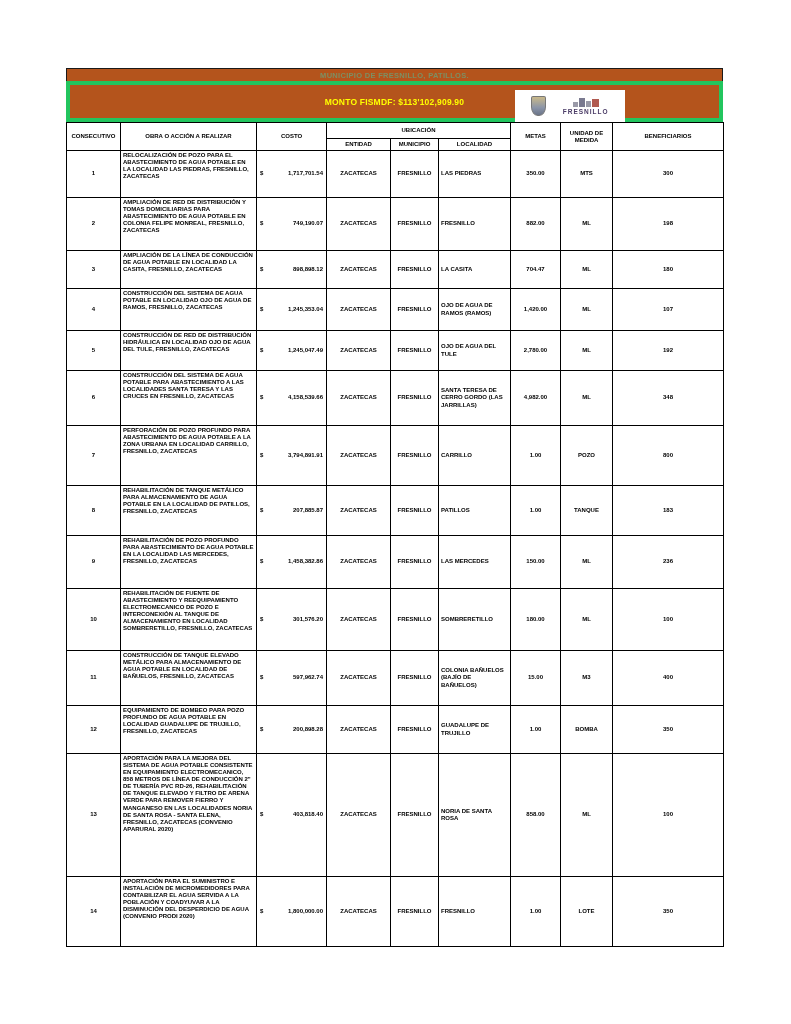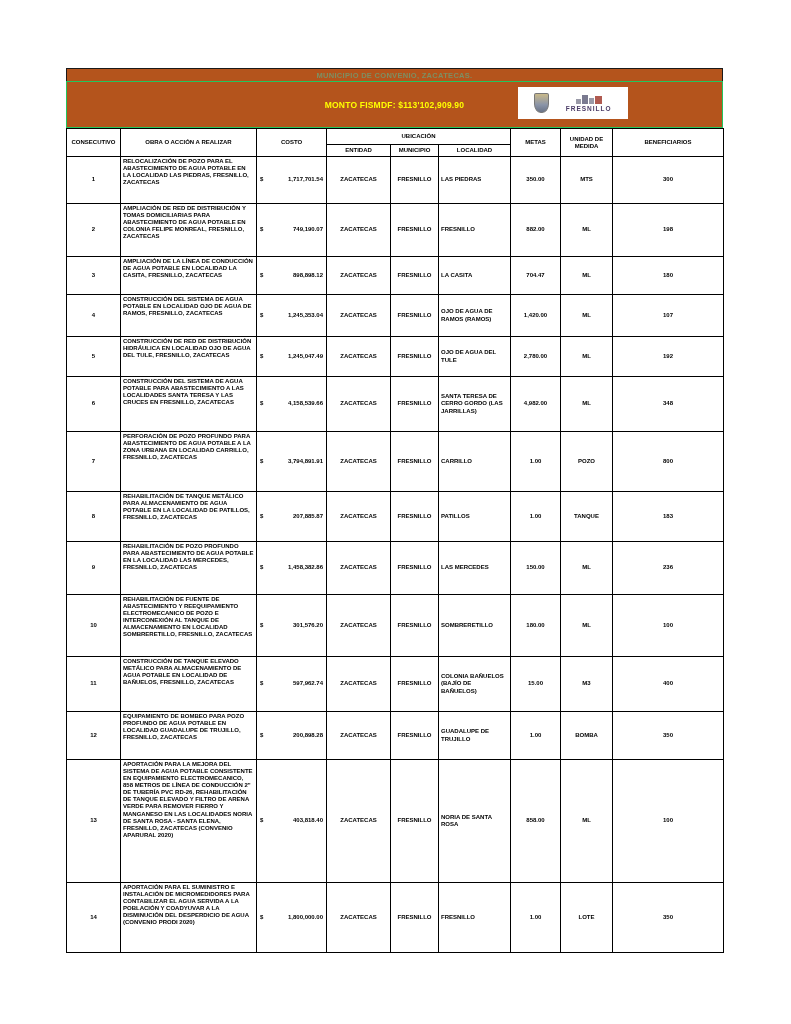--- a/index.html
+++ b/index.html
@@ -25,23 +25,23 @@
     text-align: center;
     font-size: 7.5px;
     font-weight: bold;
     letter-spacing: 0.3px;
     color: var(--title-text, #7d8f63);
     padding: 2px 0 2px 0;
     height: 13px;
   }
   .band-monto {
     background: var(--band-bg, #b4541c);
-    border: 1px solid #22c55e;
+    border: 4px solid #22c55e;
     position: relative;
-    height: 47px;
+    height: 41px;
   }
   .monto-text {
     position: absolute; inset: 0;
     display: flex; align-items: center; justify-content: center;
     font-size: 8.5px;
     font-weight: bold;
     color: var(--monto-text, #ffff00);
     letter-spacing: 0.2px;
   }
   .logo-box {
@@ -127,21 +127,21 @@
   tbody tr:nth-child(12) { height: 48px; }
   tbody tr:nth-child(13) { height: 123px; }
   tbody tr:nth-child(14) { height: 70px; }
 </style>
 </head>
 <body>
 
 <div class="sheet">
 
   <div class="band-title">
-    <span>MUNICIPIO DE CONVENIO, ZACATECAS.</span>
+    <span>MUNICIPIO DE FRESNILLO, PATILLOS.</span>
   </div>
 
   <div class="band-monto">
     <div class="monto-text">MONTO FISMDF: $113'102,909.90</div>
     <div class="logo-box">
       <div class="crest"></div>
       <div class="fresnillo-logo">
         <div class="fresnillo-skyline">
             <i></i>
             <i></i>

